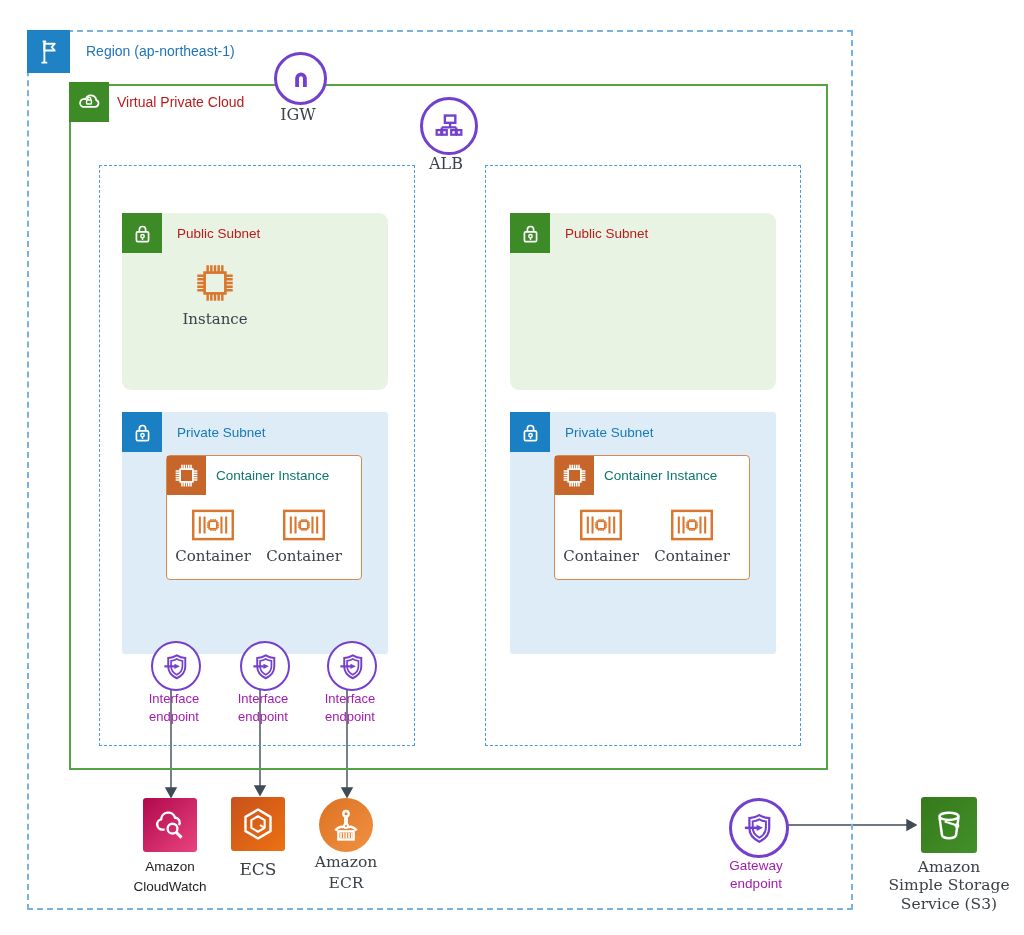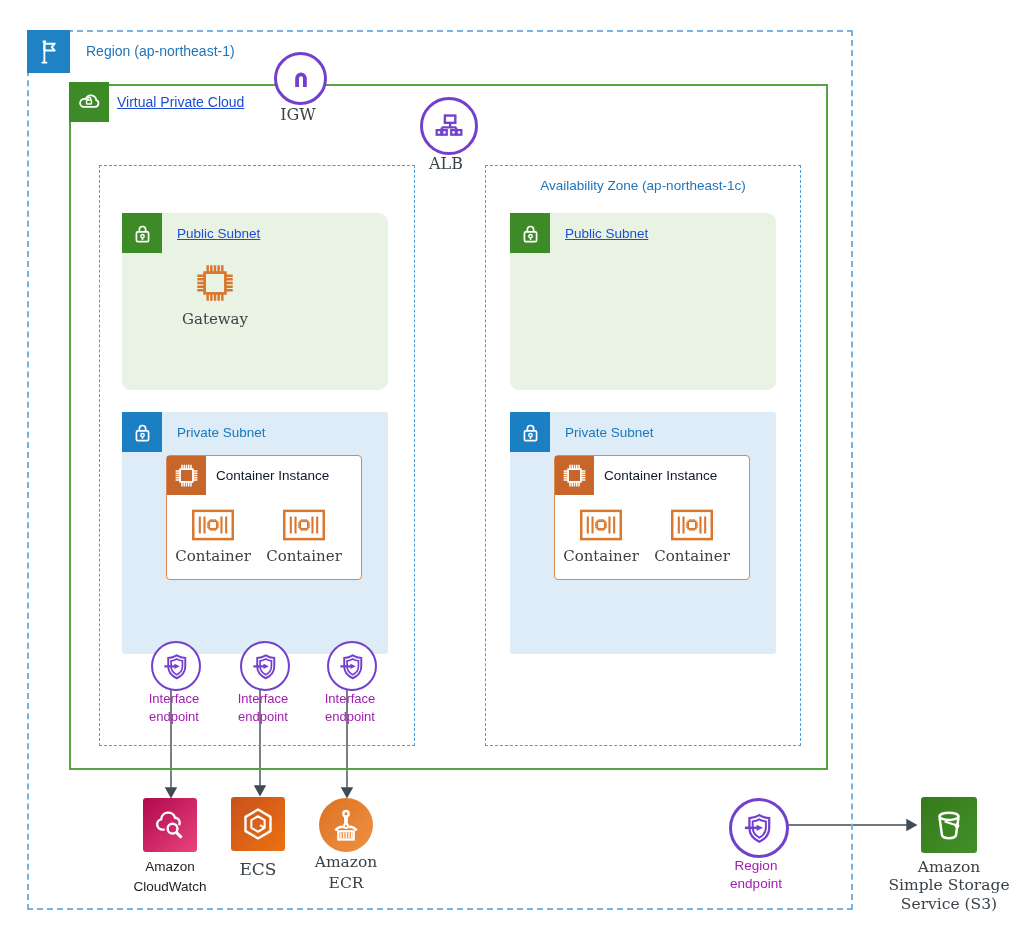--- a/index.html
+++ b/index.html
@@ -14,21 +14,21 @@
   .subnet{width:266px;border-radius:3px;}
   .subnet-pub{top:47px;height:177px;background:#e9f3e4;border-radius:9px;}
   .subnet-priv{top:246px;height:242px;background:#ddecf7;}
   .sub-a{left:22px;} .sub-c{left:24px;}
   .badge{left:0;top:0;display:flex;align-items:center;justify-content:center;}
   .badge-40{width:40px;height:40px;}
   .badge-43{width:43px;height:43px;}
   .badge-39{width:39px;height:39px;}
   .bg-green{background:#3d8b26;} .bg-blue{background:#1f82c5;} .bg-orange{background:#c7662a;}
   .box-label{font-size:13.5px;white-space:nowrap;}
-  .green-t{color:#1d4ed8;text-decoration:underline;} .blue-t{color:#1879b8;} .orange-t{color:#0f172a;}
+  .green-t{color:#b91c1c;} .blue-t{color:#1879b8;} .orange-t{color:#0f766e;}
   .ci-box{left:44px;top:43px;width:194px;height:123px;background:#fff;
           border:1px solid #d9884f;border-radius:4px;}
   
   .circle-node{border-radius:50%;background:#fff;display:flex;align-items:center;justify-content:center;}
   .purple-ring{border:3px solid #7340ce;color:#7340ce;}
   .purple-ring-thin{border:2.5px solid #7340ce;color:#7340ce;}
   .icon-label{font-family:"DejaVu Serif",serif;font-size:15px;color:#3a4248;
               text-align:center;line-height:1.35;white-space:pre-line;}
   .ep-label{font-size:13px;color:#a21caf;text-align:center;line-height:1.35;white-space:pre-line;}
   .svc-label{font-size:13.5px;color:#1c1e21;text-align:center;line-height:1.45;white-space:pre-line;}
@@ -178,21 +178,21 @@
             <svg class="ic" width="27" height="27" style="color:#fff">
                 <use href="#sym-lock"></use>
               </svg>
           </div>
           <div class="abs box-label green-t" style="left:55px;top:13px;">Public Subnet</div>
           <div class="abs chip-orange" style="left:71px;top:48px;">
             <svg class="ic" width="44" height="44">
                 <use href="#sym-chip"></use>
               </svg>
           </div>
-          <div class="abs icon-label" style="left:43px;top:96px;width:100px;">Gateway</div>
+          <div class="abs icon-label" style="left:43px;top:96px;width:100px;">Instance</div>
         </div>
 
         <div class="abs subnet subnet-priv sub-a">
           <div class="abs badge badge-40" style="background:#1b7fc4;">
             <svg class="ic" width="27" height="27" style="color:#fff">
                 <use href="#sym-lock"></use>
               </svg>
           </div>
           <div class="abs box-label blue-t" style="left:55px;top:13px;">Private Subnet</div>
 
@@ -237,21 +237,20 @@
         <div class="abs circle-node purple-ring-thin" style="left:227px;top:475px;width:46px;height:46px;">
           <svg class="ic" width="31" height="31">
               <use href="#sym-shield"></use>
             </svg>
         </div>
         <div class="abs ep-label" style="left:205px;top:524px;width:90px;">Interface
 endpoint</div>
       </div>
 
       <div class="abs az-box" style="left:414px;top:79px;">
-        <div class="abs az-title">Availability Zone (ap-northeast-1c)</div>
 
         <div class="abs subnet subnet-pub sub-c">
           <div class="abs badge badge-40 bg-green">
             <svg class="ic" width="27" height="27" style="color:#fff">
                 <use href="#sym-lock"></use>
               </svg>
           </div>
           <div class="abs box-label green-t" style="left:55px;top:13px;">Public Subnet</div>
         </div>
 
@@ -323,21 +322,21 @@
       </svg>
   </div>
   <div class="abs icon-label" style="left:306px;top:852px;width:80px;font-size:15.5px;">Amazon
 ECR</div>
 
   <div class="abs circle-node purple-ring" style="left:729px;top:798px;width:54px;height:54px;">
     <svg class="ic" width="36" height="36">
         <use href="#sym-shield"></use>
       </svg>
   </div>
-  <div class="abs ep-label" style="left:711px;top:857px;width:90px;font-size:13.5px;">Region
+  <div class="abs ep-label" style="left:711px;top:857px;width:90px;font-size:13.5px;">Gateway
 endpoint</div>
 
   <div class="abs svc-square grad-green" style="left:921px;top:797px;width:56px;height:56px;">
     <svg class="ic" width="40" height="40">
         <use href="#sym-bucket"></use>
       </svg>
   </div>
   <div class="abs icon-label" style="left:888px;top:858px;width:122px;font-size:15.5px;line-height:1.18;">Amazon
 Simple Storage
 Service (S3)</div>

